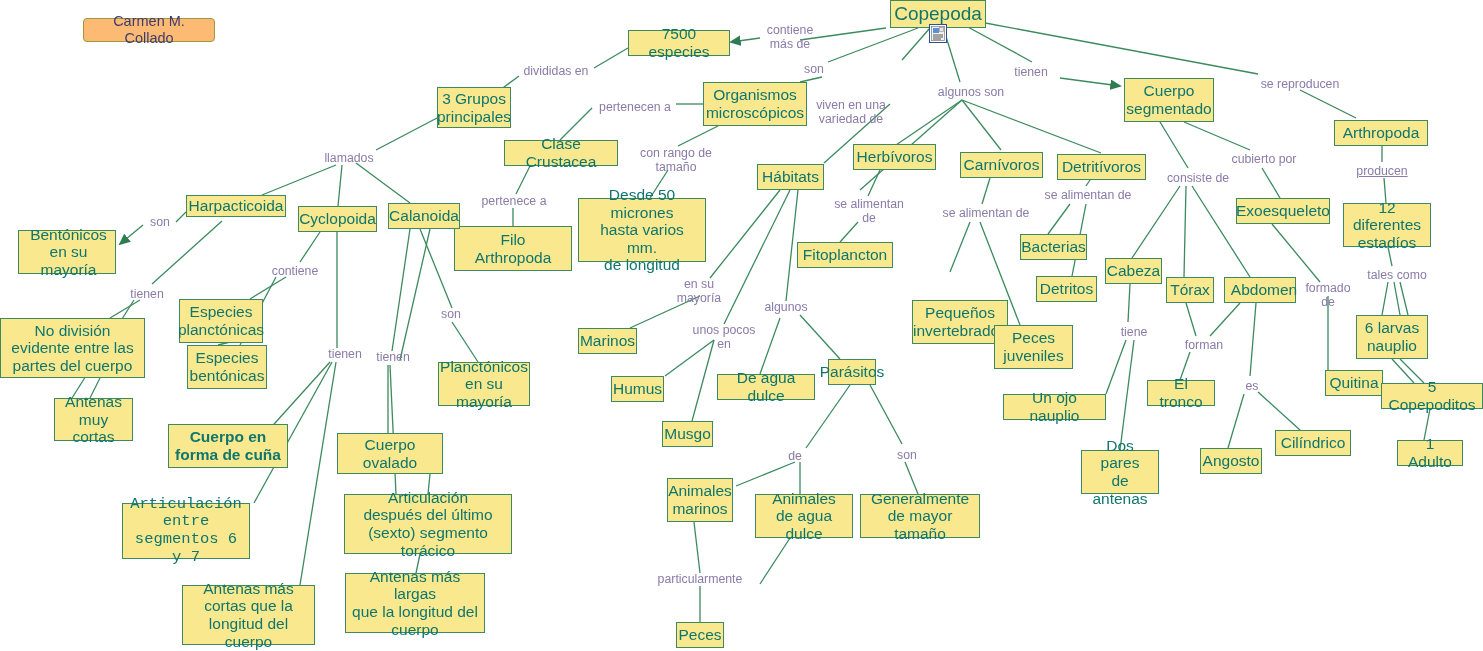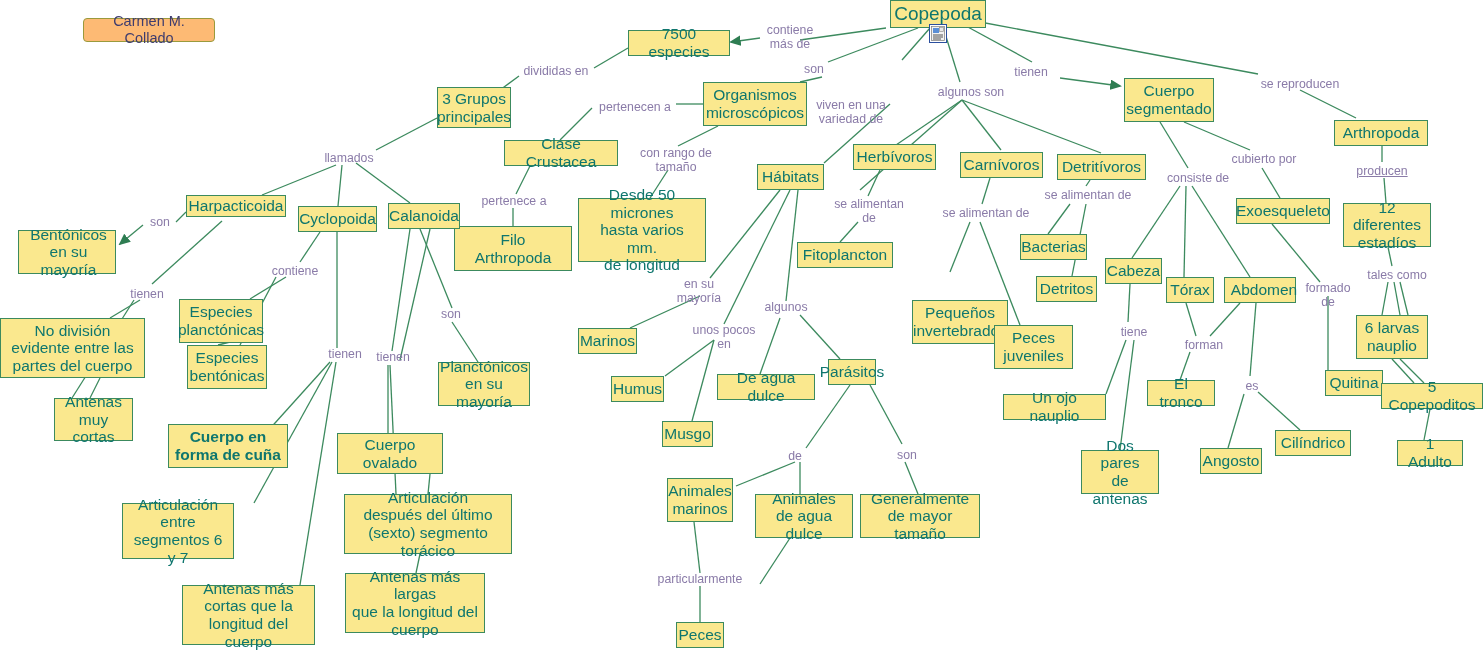--- a/index.html
+++ b/index.html
@@ -228,21 +228,21 @@
 evidente entre las
 partes del cuerpo</span></div>
       <div class="node" style="left: 54px; top: 398px; width: 79px; height: 43px;"><span>Antenas
 muy cortas</span></div>
       <div class="node" style="left: 179px; top: 299px; width: 84px; height: 44px;"><span>Especies
 planctónicas</span></div>
       <div class="node" style="left: 187px; top: 345px; width: 80px; height: 44px;"><span>Especies
 bentónicas</span></div>
       <div class="node" style="left: 168px; top: 424px; width: 120px; height: 44px; font-weight: bold;"><span>Cuerpo en
 forma de cuña</span></div>
-      <div class="node" style="left: 122px; top: 503px; width: 112px; height: 56px;"><span>Articulación entre
+      <div class="node" style="left: 122px; top: 503px; width: 128px; height: 56px; font-family: Liberation Mono, monospace;"><span>Articulación entre
 segmentos 6 y 7</span></div>
       <div class="node" style="left: 182px; top: 585px; width: 133px; height: 60px;"><span>Antenas más
 cortas que la
 longitud del cuerpo</span></div>
       <div class="node" style="left: 337px; top: 433px; width: 106px; height: 41px;"><span>Cuerpo ovalado</span></div>
       <div class="node" style="left: 344px; top: 494px; width: 168px; height: 60px;"><span>Articulación
 después del último
 (sexto) segmento torácico</span></div>
       <div class="node" style="left: 345px; top: 573px; width: 140px; height: 60px;"><span>Antenas más largas
 que la longitud del

